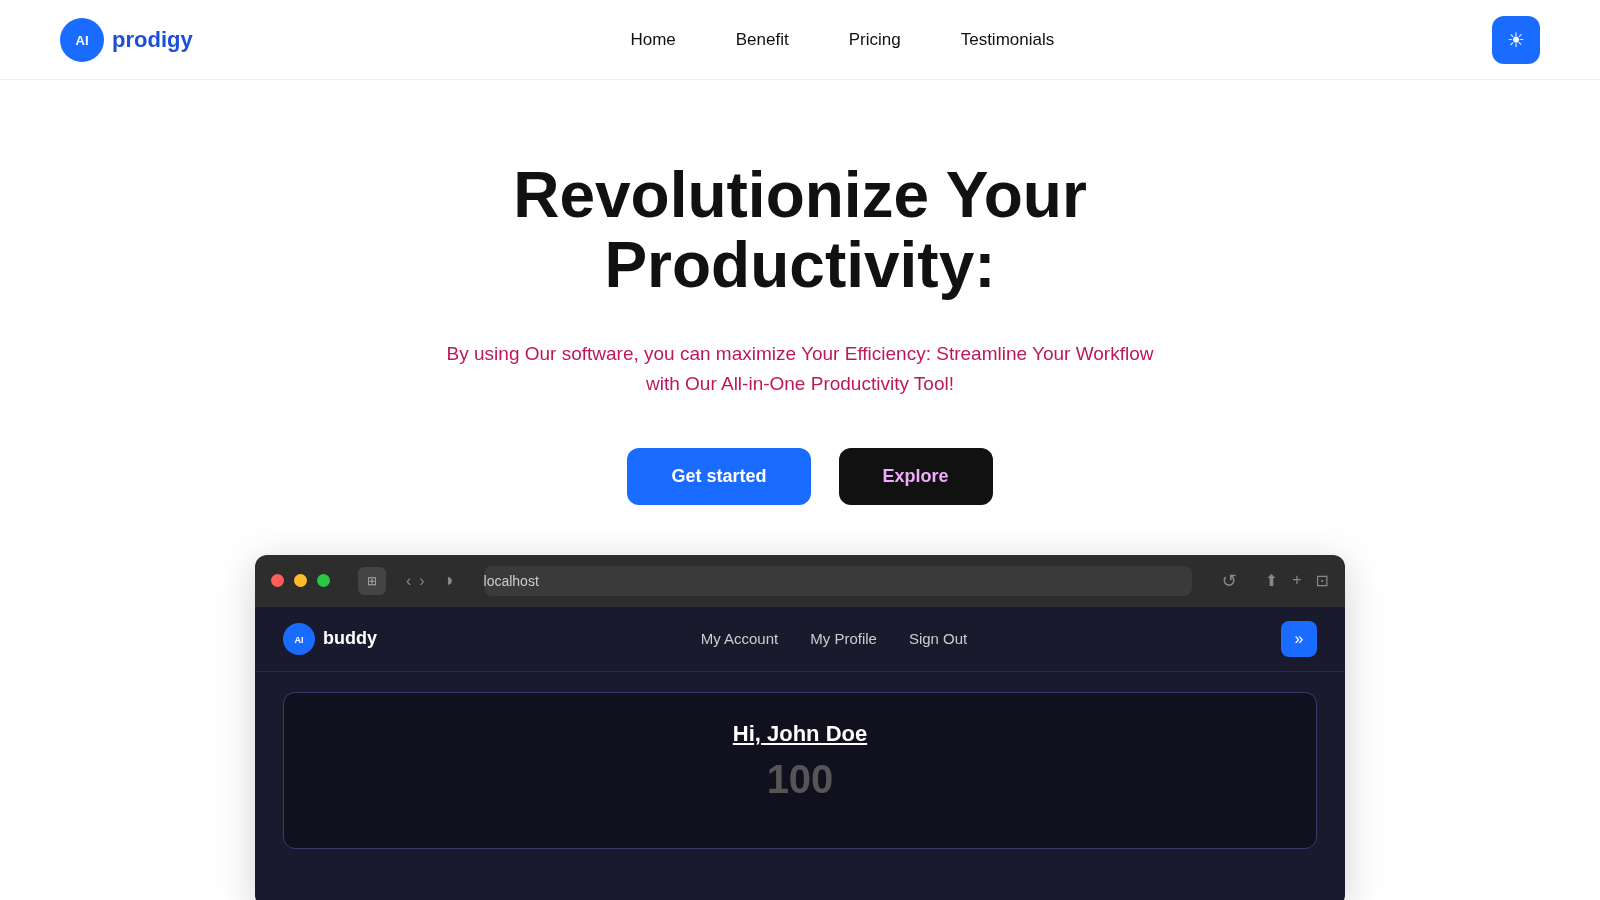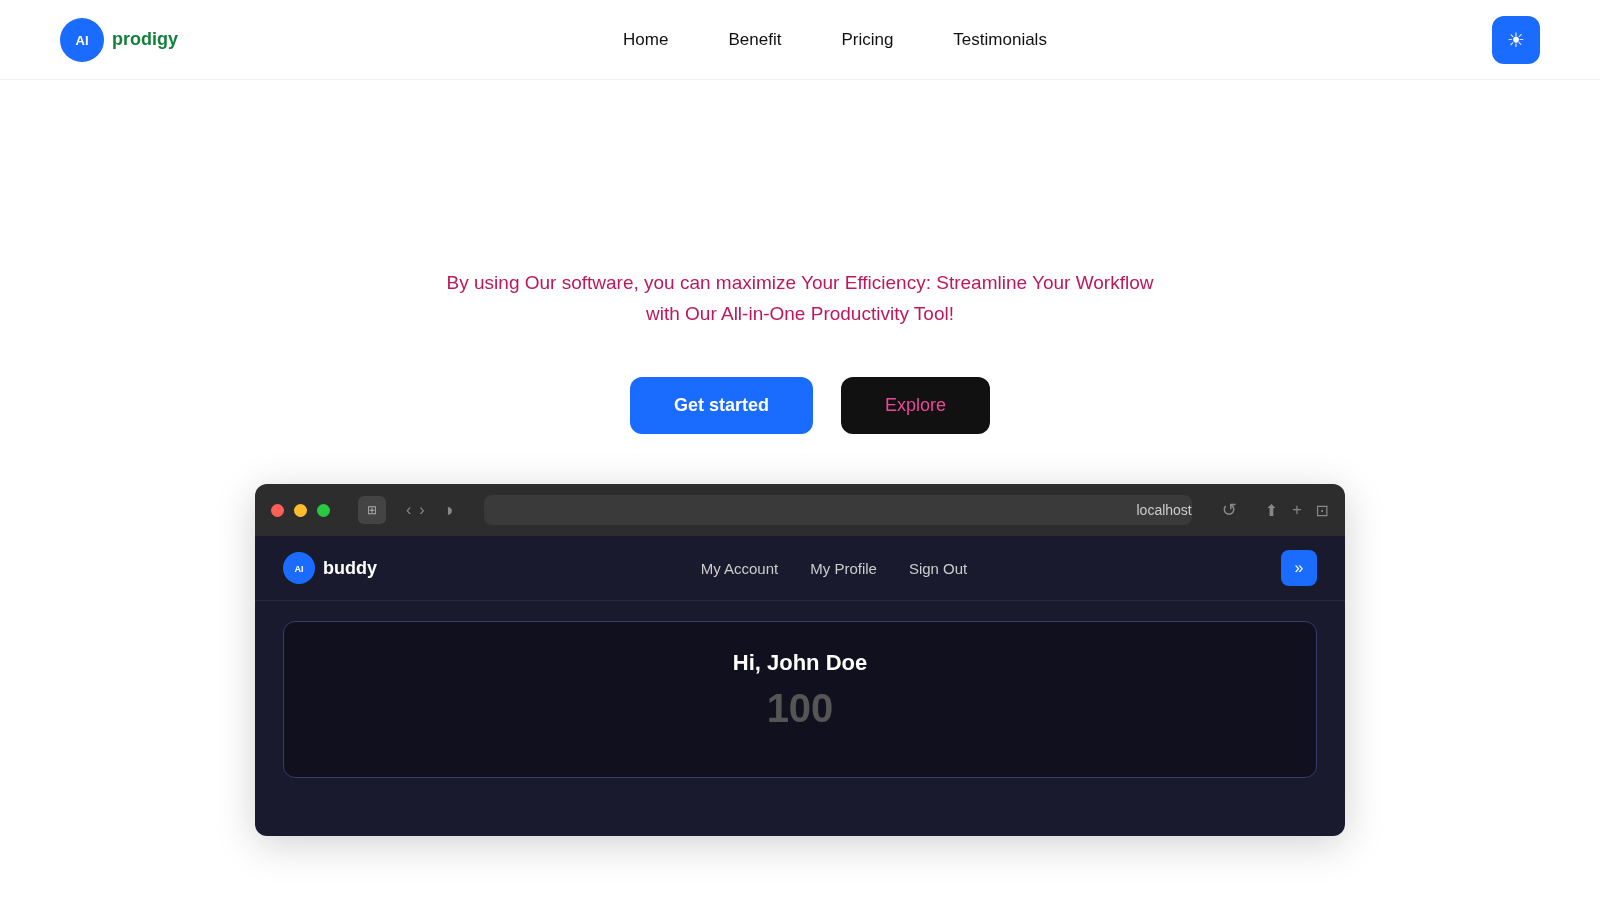--- a/index.html
+++ b/index.html
@@ -10,21 +10,21 @@
       display: flex; align-items: center; justify-content: space-between;
       padding: 0 60px; height: 80px; background: #fff;
       border-bottom: 1px solid #f0f0f0;
     }
     .nav-logo { display: flex; align-items: center; gap: 8px; cursor: pointer; }
     .logo-icon {
       width: 44px; height: 44px; border-radius: 50%; background: #1a6bff;
       display: flex; align-items: center; justify-content: center;
       font-weight: 900; font-size: 18px; color: #fff;
     }
-    .logo-text { font-size: 18px; font-weight: 800; color: #15803d; }
+    .logo-text { font-size: 22px; font-weight: 800; color: #1d4ed8; }
     .nav-links { display: flex; gap: 60px; align-items: center; }
     .nav-link { font-size: 17px; font-weight: 500; color: #111; cursor: pointer; text-decoration: none; }
     .theme-btn {
       width: 48px; height: 48px; border-radius: 12px; background: #1a6bff;
       border: none; cursor: pointer; display: flex; align-items: center; justify-content: center;
       font-size: 20px; color: #fff;
     }
 
     
     .hero {
@@ -40,21 +40,21 @@
       font-size: 19px; color: #be185d; max-width: 720px; margin: 28px auto 0;
       line-height: 1.6;
     }
     .hero-btns { display: flex; gap: 28px; margin-top: 48px; padding-left: 20px; }
     .btn-primary {
       padding: 18px 44px; border-radius: 12px; background: #1a6bff;
       color: #fff; font-size: 18px; font-weight: 600; border: none; cursor: pointer;
     }
     .btn-dark {
       padding: 18px 44px; border-radius: 12px; background: #111;
-      color: #ec4899; font-size: 18px; font-weight: 400; border: none; cursor: pointer;
+      color: #f0abfc; font-size: 18px; font-weight: 700; border: none; cursor: pointer;
     }
 
     
     .browser-wrap {
       margin: 50px auto 0;
       width: 1090px;
       border-radius: 12px;
       overflow: hidden;
       box-shadow: 0 8px 40px rgba(0,0,0,0.18);
     }
@@ -67,21 +67,21 @@
     .dot-yellow { background: #ffbd2e; }
     .dot-green { background: #28c840; }
     .browser-tab-icon {
       margin-left: 18px; width: 28px; height: 28px; border-radius: 6px;
       background: #444; display: flex; align-items: center; justify-content: center;
       color: #aaa; font-size: 12px;
     }
     .browser-arrows { display: flex; gap: 8px; margin-left: 10px; color: #888; font-size: 16px; }
     .browser-url-bar {
       flex: 1; margin: 0 20px; background: #3a3a3a; border-radius: 8px;
-      height: 30px; display: flex; align-items: center; justify-content: flex-end;
+      height: 30px; display: flex; align-items: center; justify-content: flex-start;
       color: #ccc; font-size: 14px;
     }
     .browser-actions { display: flex; gap: 14px; color: #888; font-size: 16px; margin-left: 10px; }
 
     
     .app-content { background: #1a1a2e; min-height: 300px; }
     .app-nav {
       background: #1a1a2e; height: 65px;
       display: flex; align-items: center; justify-content: space-between;
       padding: 0 28px; border-bottom: 1px solid #2a2a3e;
@@ -99,21 +99,21 @@
       width: 36px; height: 36px; border-radius: 8px; background: #1a6bff;
       border: none; cursor: pointer; display: flex; align-items: center; justify-content: center;
       color: #fff; font-size: 16px;
     }
 
     
     .dashboard-card {
       margin: 20px 28px; border: 1.5px solid #3a3a6e; border-radius: 12px;
       background: #10101e; padding: 28px; text-align: center;
     }
-    .card-greeting { color: #fff; font-size: 22px; font-weight: 700; margin-bottom: 10px; }
+    .card-greeting { color: #fff; font-size: 22px; font-weight: 700; margin-bottom: 10px; text-decoration: underline; }
     .card-units {
       color: #555; font-size: 32px; font-weight: 400; margin-bottom: 18px;
     }
     .card-units span { font-size: 40px; font-weight: 700; color: #555; }
   </style>
 </head>
 <body>
 
 <nav>
   <div class="nav-logo">
@@ -129,21 +129,21 @@
     <a class="nav-link">Home</a>
     <a class="nav-link">Benefit</a>
     <a class="nav-link">Pricing</a>
     <a class="nav-link">Testimonials</a>
   </div>
   <button class="theme-btn">☀</button>
 </nav>
 
 <section class="hero">
   <h1 class="hero-title">
-    <br>
+    <span>Revolutionize Your Productivity:</span><br>
   </h1>
   <p class="hero-sub">By using Our software, you can maximize Your Efficiency: Streamline Your Workflow with Our All-in-One Productivity Tool!</p>
   <div class="hero-btns">
     <button class="btn-primary">Get started</button>
     <button class="btn-dark">Explore</button>
   </div>
 
   <div class="browser-wrap">
 
     <div class="browser-bar">

